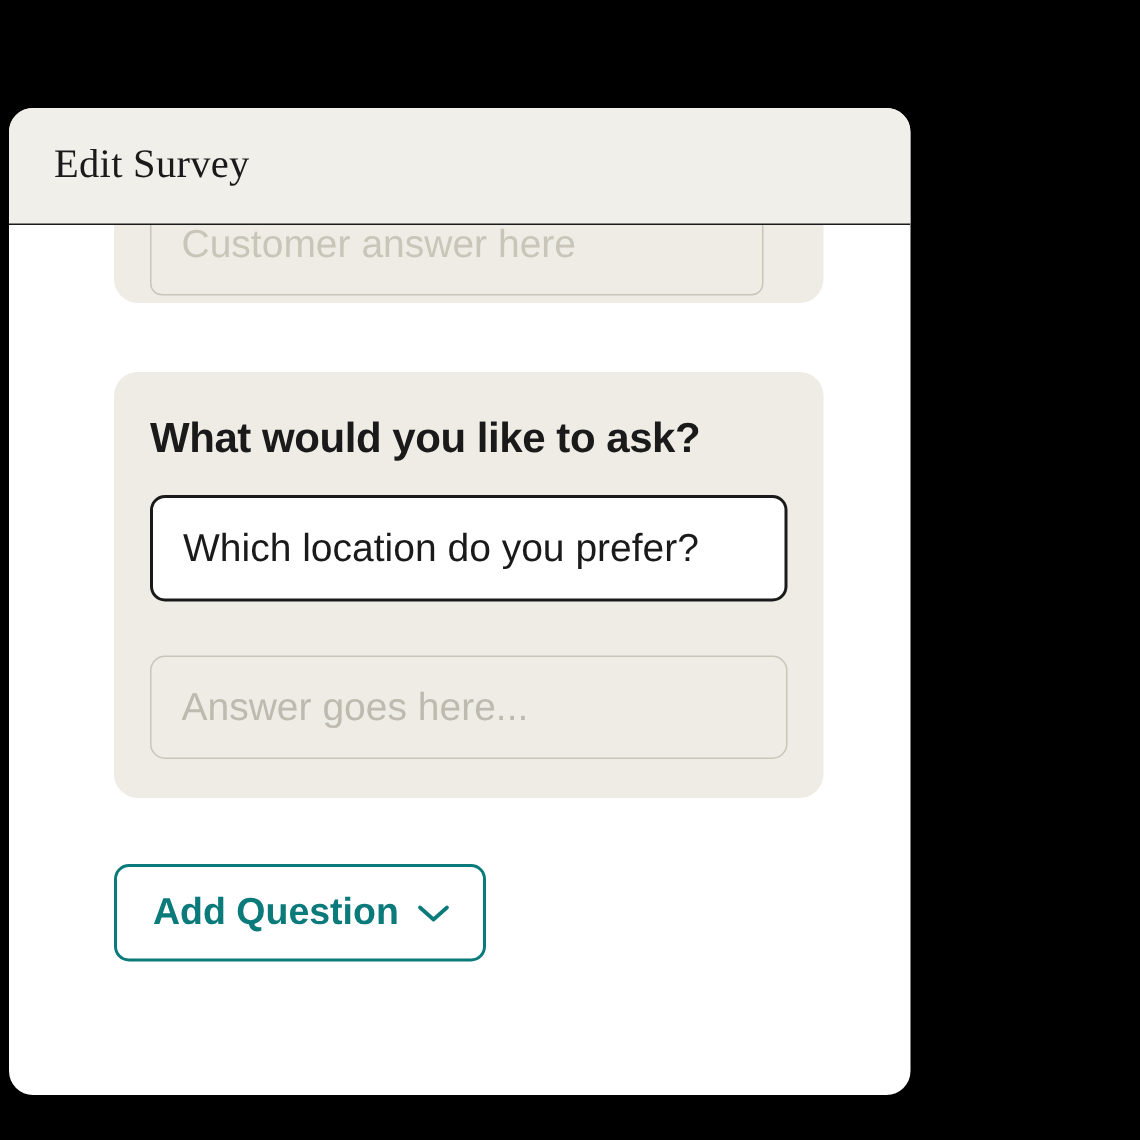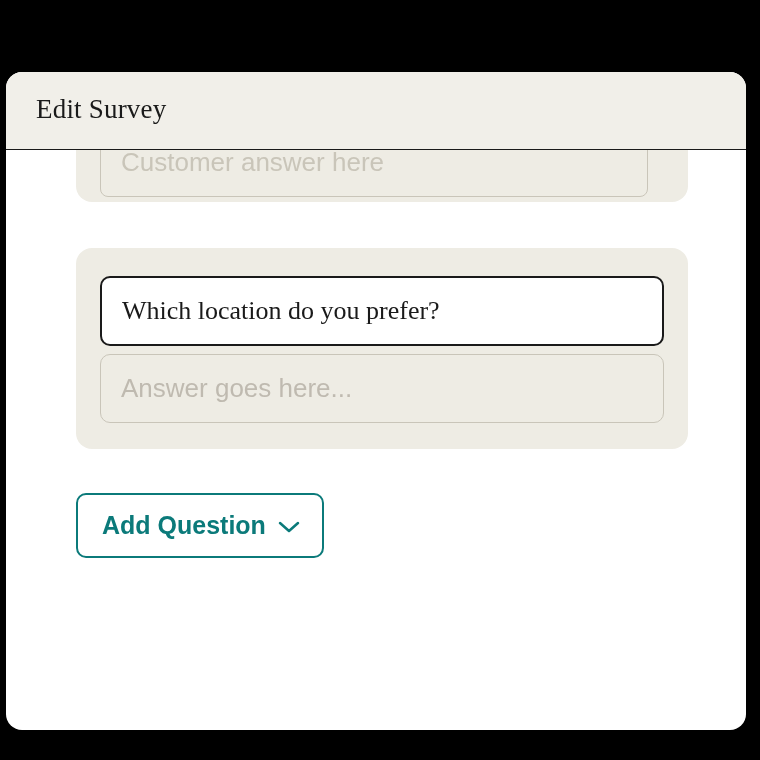--- a/index.html
+++ b/index.html
@@ -13,21 +13,21 @@
       height: 760px;
       font-family: -apple-system, BlinkMacSystemFont, 'Segoe UI', Helvetica, Arial, sans-serif;
       display: flex;
       align-items: center;
       justify-content: center;
     }
     .window {
       position: absolute;
       top: 72px;
       left: 6px;
-      width: 740px;
+      width: 601px;
       height: 658px;
       background: #fff;
       border-radius: 16px;
       overflow: hidden;
       box-shadow: 6px 6px 0 rgba(0,0,0,0.5);
     }
     .titlebar {
       background: #f1efe9;
       border-bottom: 1px solid #1a1a1a;
       padding: 22px 30px 24px;
@@ -78,22 +78,22 @@
       letter-spacing: -0.3px;
     }
     .question-input {
       width: 100%;
       background: #fff;
       border: 2px solid #1a1a1a;
       border-radius: 10px;
       padding: 18px 20px;
       font-size: 26px;
       color: #1a1a1a;
-      margin-bottom: 8px;
-      font-family: Liberation Serif, serif;
+      margin-bottom: 36px;
+      font-family: Liberation Sans, sans-serif;
     }
     .answer-input {
       width: 100%;
       background: transparent;
       border: 1px solid #c9c5b9;
       border-radius: 10px;
       padding: 18px 20px;
       font-size: 26px;
       color: #be185d;
       font-family: inherit;
@@ -127,20 +127,21 @@
   <div class="titlebar">
     <h1>Edit Survey</h1>
   </div>
   <div class="content">
 
     <div class="card-partial">
       <div class="ghost-input">Customer answer here</div>
     </div>
 
     <div class="card">
+      <div class="card-title">What would you like to ask?</div>
       <input type="text" class="question-input" value="Which location do you prefer?" style="">
       <input type="text" class="answer-input" placeholder="Answer goes here..." style="">
     </div>
 
     <button class="add-btn">
       <span>Add Question</span>
       <span>
         <svg viewBox="0 0 22 14" fill="none" stroke="#0b7a7a" stroke-width="2.5" stroke-linecap="round" stroke-linejoin="round">
           <polyline points="2,3 11,11 20,3"></polyline>
         </svg>

